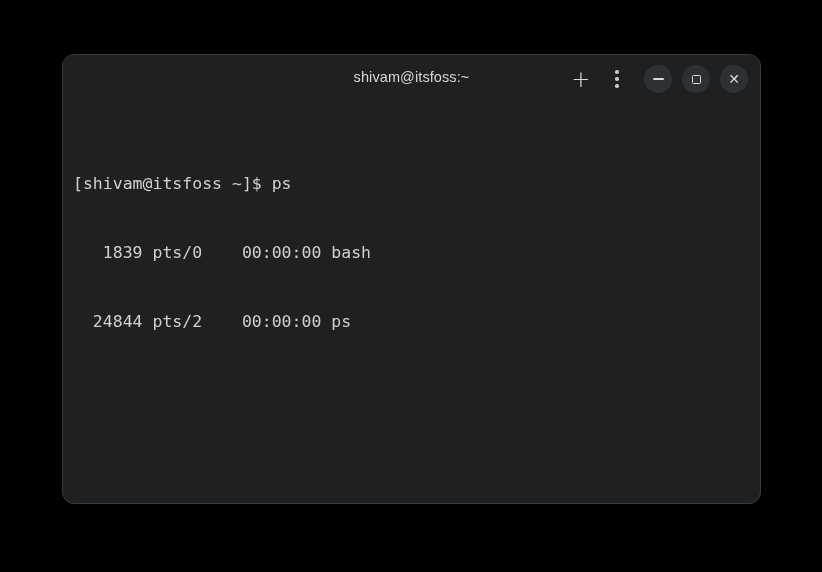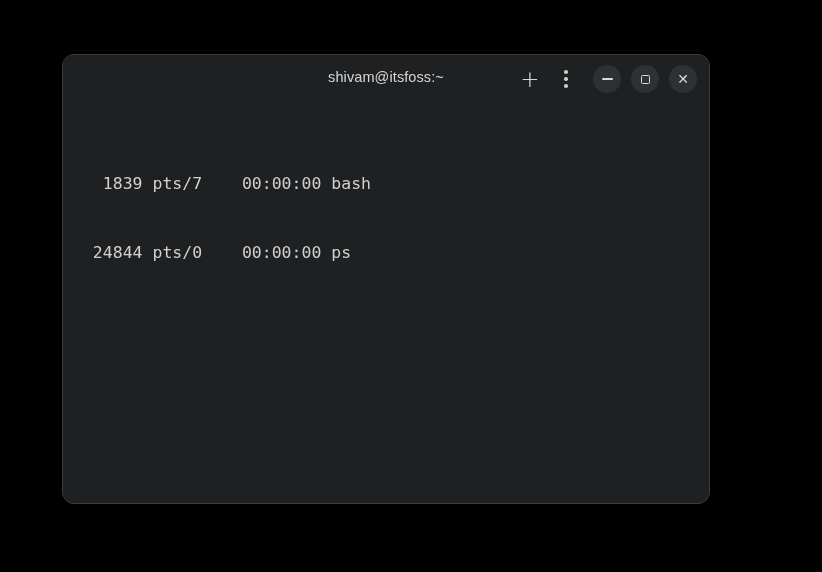--- a/index.html
+++ b/index.html
@@ -19,21 +19,21 @@
     width: 822px;
     height: 572px;
     background: #000000;
   }
 
   
   #terminal-window {
     position: absolute;
     left: 62px;
     top: 54px;
-    width: 648px;
+    width: 699px;
     height: 450px;
     background: #1e2022;
     border-radius: 12px;
     border: 1px solid #3a3d40;
     box-sizing: border-box;
     overflow: hidden;
   }
 
   
   #titlebar {
@@ -174,22 +174,23 @@
 
         <div class="tb-circle">
           <span class="glyph-x">✕</span>
         </div>
 
       </div>
     </div>
 
     <div id="terminal-body">
 
-      <div class="line">   1839 pts/7    00:00:00 bash</div>
-      <div class="line">  24844 pts/0    00:00:00 ps</div>
+      <div class="line">[shivam@itsfoss ~]$ ps</div>
+      <div class="line">   1839 pts/0    00:00:00 bash</div>
+      <div class="line">  24844 pts/2    00:00:00 ps</div>
       
 
       
 
       
 
     </div>
 
   </div>
 </div>

